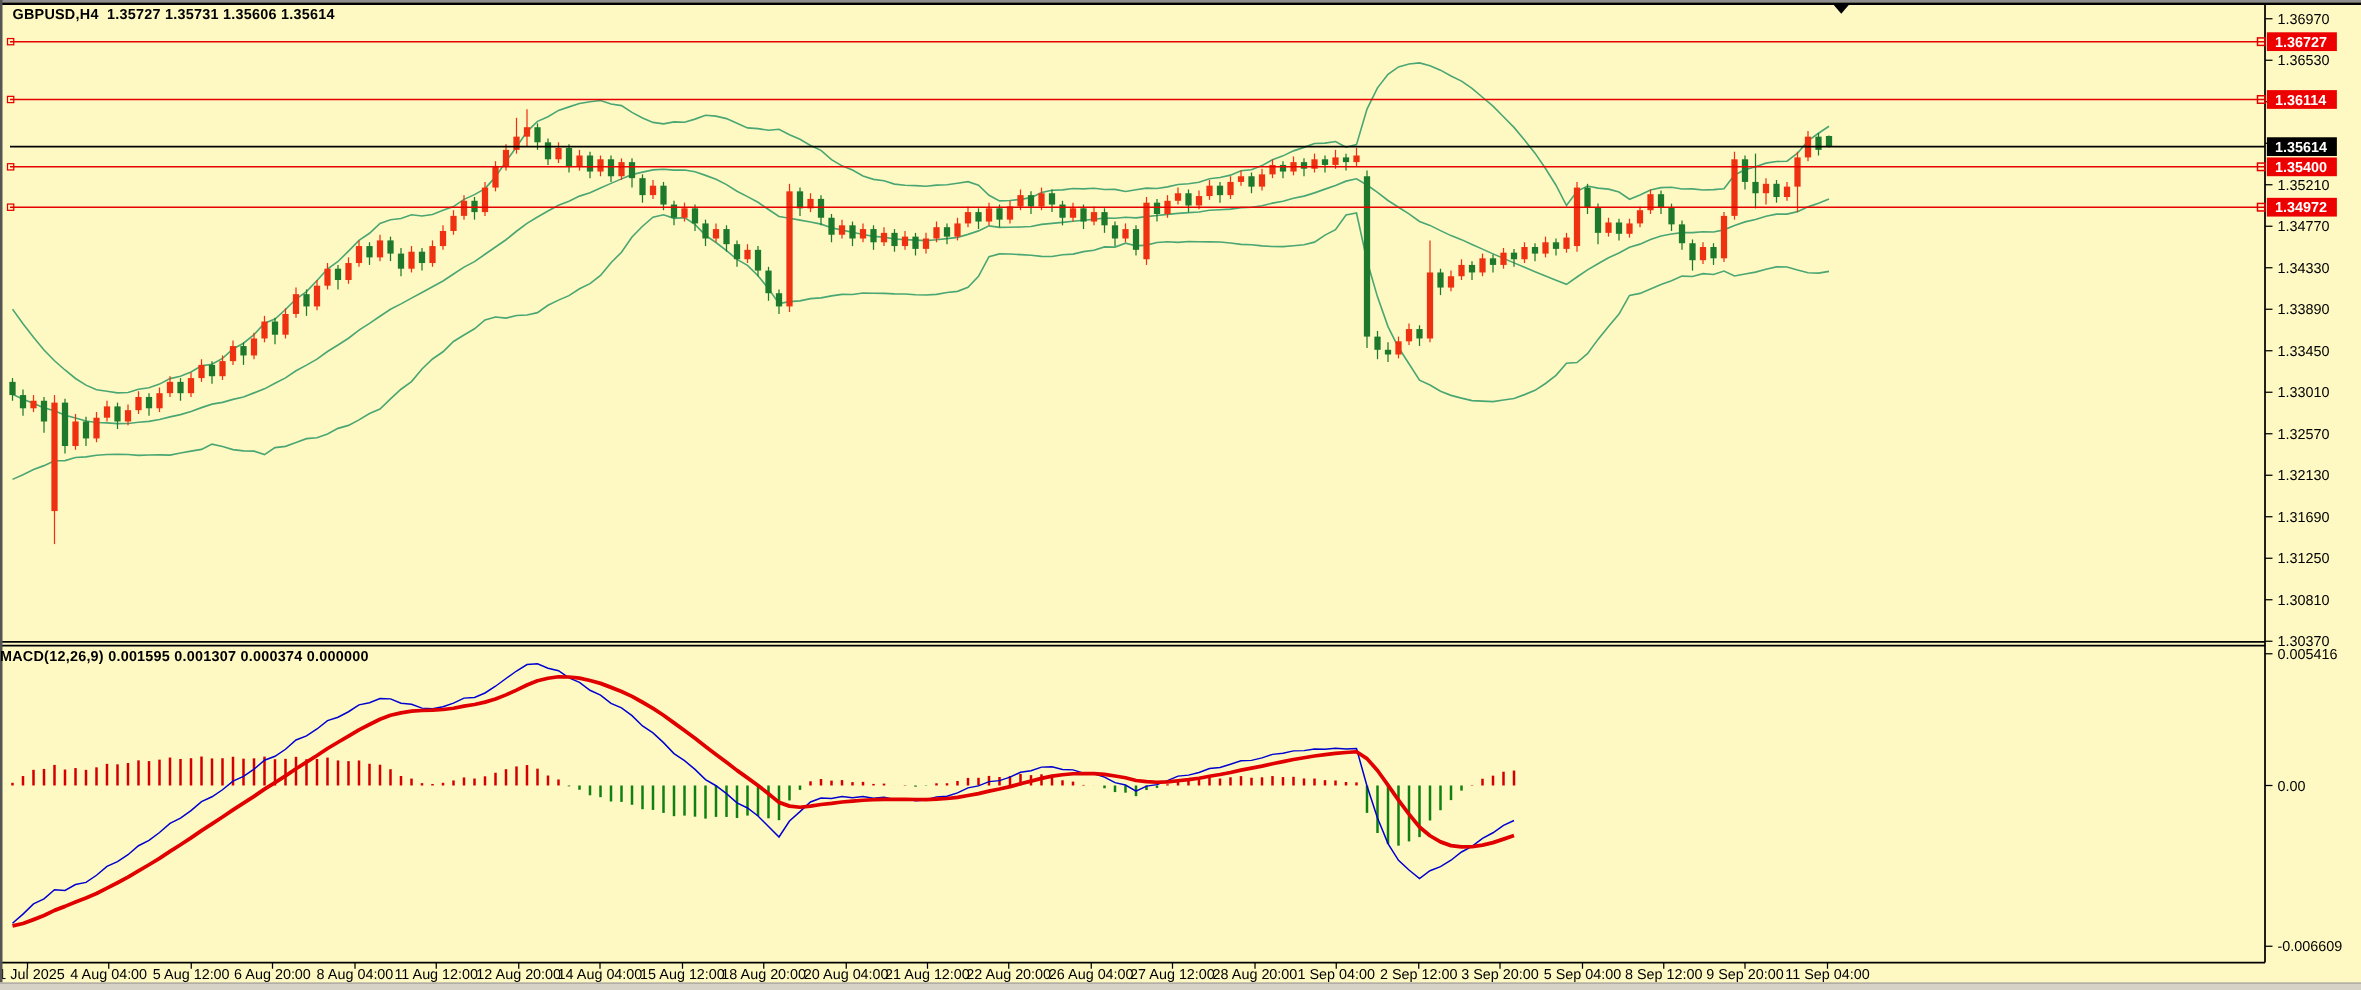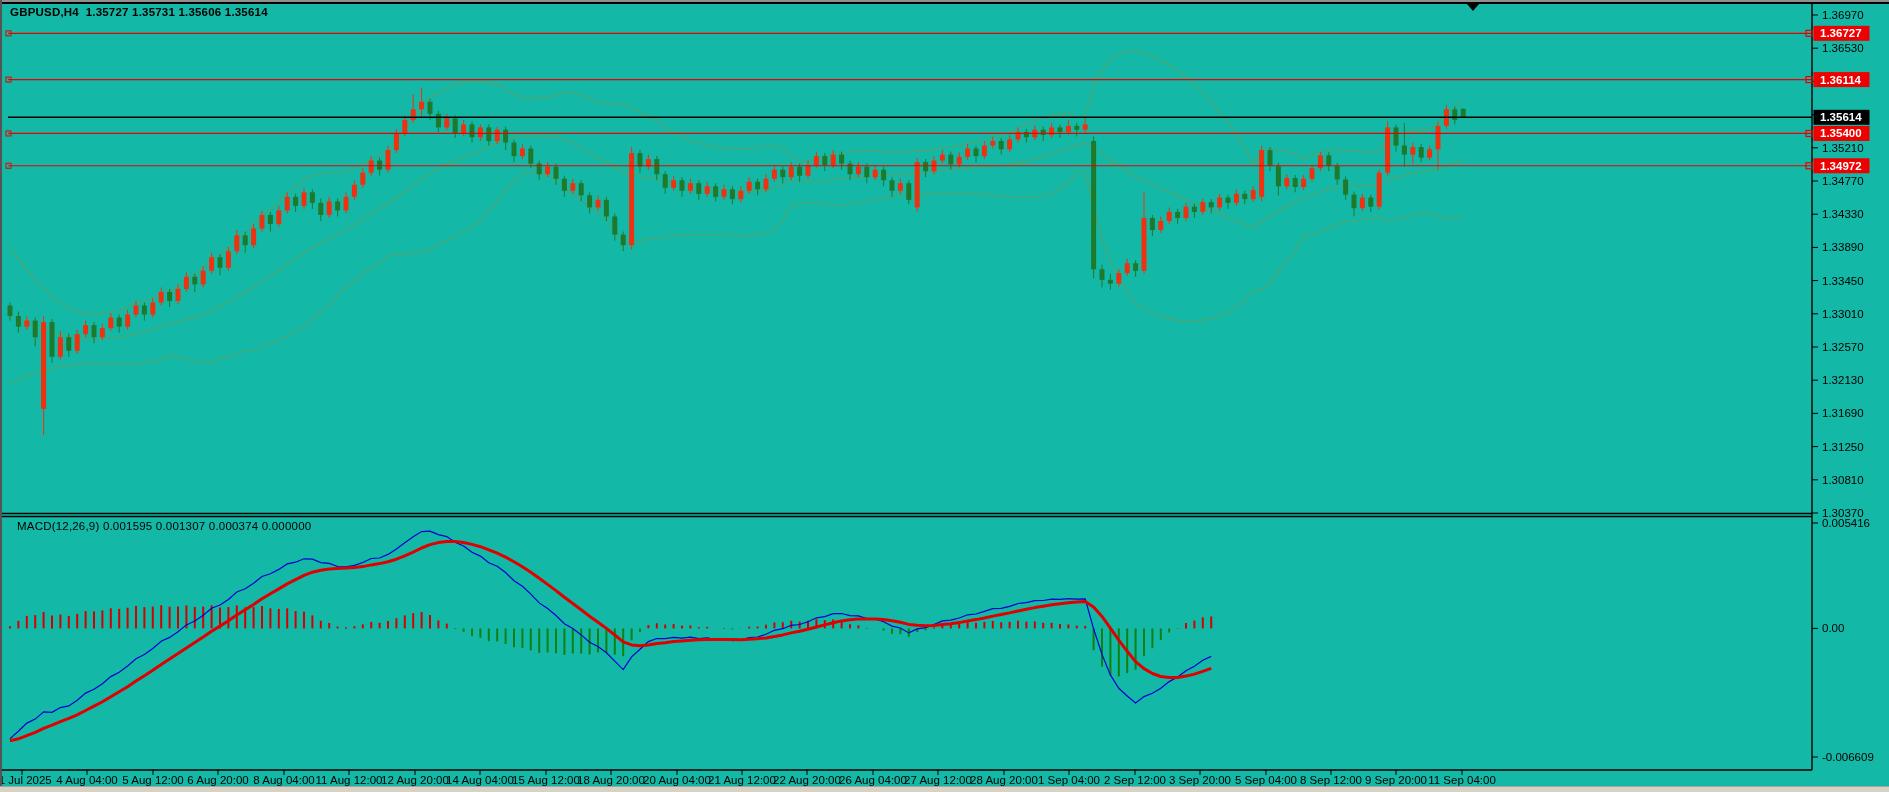--- a/index.html
+++ b/index.html
@@ -1,20 +1,20 @@
 <!DOCTYPE html>
 <html><head>
 <meta charset="utf-8">
 <style>
   html,body{margin:0;padding:0;}
   body{font-family:"Liberation Sans",sans-serif;background:#ffffe5;}
-  #screen{position:relative;width:1889px;height:792px;background:#14b8a6;overflow:hidden;}
+  #screen{position:relative;width:1889px;height:792px;background:#fef9c3;overflow:hidden;}
   .ovl{position:absolute;color:#000;font-size:11.5px;font-weight:600;letter-spacing:.2px;white-space:pre;z-index:5;}
   #title-line{left:10px;top:6px;}
-  #macd-line{left:17px;top:520px;font-weight:400;}
+  #macd-line{left:0;top:520px;font-weight:700;}
   svg{position:absolute;left:0;top:0;z-index:1;}
   .chrome-top{position:absolute;left:0;top:0;width:100%;height:2px;background:#8f8f8f;z-index:4;}
   .chrome-topline{position:absolute;left:0;top:2px;width:100%;height:1.5px;background:#000;z-index:4;}
   .chrome-left{position:absolute;left:0;top:0;width:1.5px;height:786px;background:#555;z-index:4;}
   .chrome-bottom{position:absolute;left:0;top:786px;width:100%;height:6px;background:#d6d2c6;border-top:1px solid #a8a49a;z-index:4;}
 </style>
 </head>
 <body>
 
 <div id="screen">

